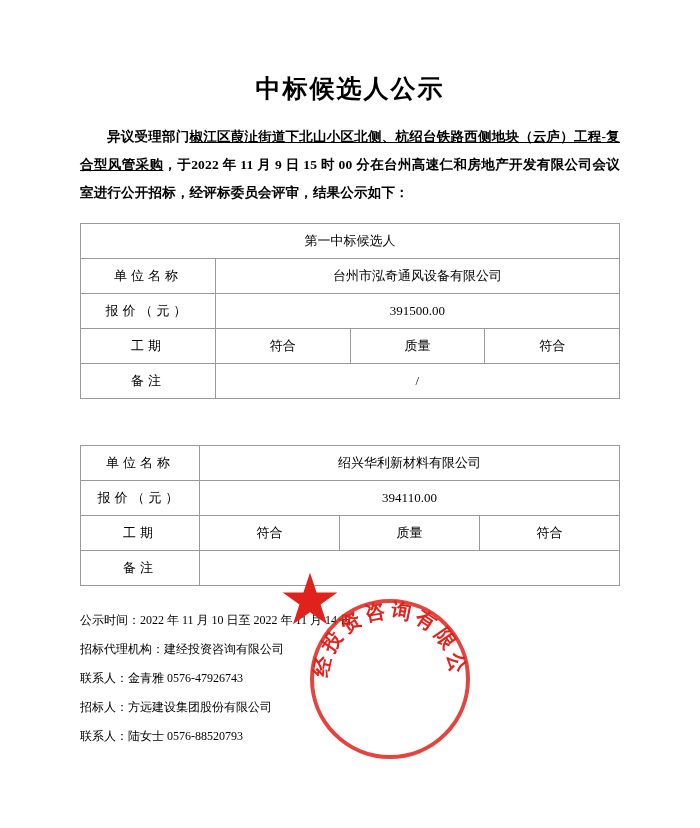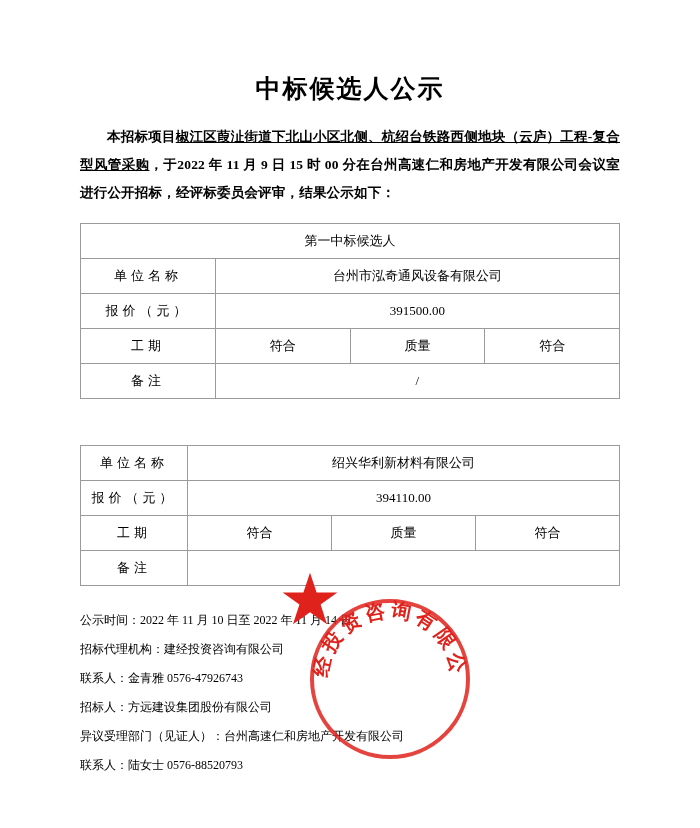--- a/index.html
+++ b/index.html
@@ -54,21 +54,21 @@
     border-collapse: collapse;
     width: 100%;
     margin-top: 16px;
     table-layout: fixed;
   }
   table.cand td {
     border: 1px solid #9a9a9a;
     height: 30px;
     font-size: 13px;
     text-align: center;
-    padding: 2px 4px;
+    padding: 2px 10px;
     line-height: 26px;
   }
   td.head-cell {
     height: 32px;
     font-size: 13px;
   }
   td.label {
     width: 98px;
     letter-spacing: 4px;
   }
@@ -118,21 +118,21 @@
   }
 </style>
 </head>
 <body>
 
 <div class="page">
 
   <div class="doc-title">中标候选人公示</div>
 
   <p class="para">
-    <span class="indent"></span><span class="b">本招标项目</span><span class="u">椒江区葭沚街道下北山小区北侧、杭绍台铁路西侧地块（云庐）工程-复合型风管采购</span><span class="b">，于</span><span class="b">2022 年 11 月 9 日 15 时 00 分</span><span class="b">在台州高速仁和房地产开发有限公司会议室进行公开招标，经评标委员会评审，结果公示如下：</span>
+    <span class="indent"></span><span class="b">异议受理部门</span><span class="u">椒江区葭沚街道下北山小区北侧、杭绍台铁路西侧地块（云庐）工程-复合型风管采购</span><span class="b">，于</span><span class="b">2022 年 11 月 9 日 15 时 00 分</span><span class="b">在台州高速仁和房地产开发有限公司会议室进行公开招标，经评标委员会评审，结果公示如下：</span>
   </p>
 
   <table class="cand">
     <tbody>
       <tr>
         <td class="head-cell" colspan="4">第一中标候选人</td>
       </tr>
       <tr>
         <td class="label">单位名称</td>
         <td colspan="3">台州市泓奇通风设备有限公司</td>
@@ -177,21 +177,20 @@
         <td colspan="3"></td>
       </tr>
     </tbody>
   </table>
 
   <div class="info-block">
     <div class="info-line">公示时间：2022 年 11 月 10 日至 2022 年 11 月 14 日</div>
     <div class="info-line">招标代理机构：建经投资咨询有限公司</div>
     <div class="info-line">联系人：金青雅  0576-47926743</div>
     <div class="info-line">招标人：方远建设集团股份有限公司</div>
-    <div class="info-line">异议受理部门（见证人）：台州高速仁和房地产开发有限公司</div>
     <div class="info-line">联系人：陆女士  0576-88520793</div>
   </div>
 
   <div class="seal">
     <div class="seal-ring"></div>
     <svg width="160" height="160" viewBox="0 0 160 160">
       <defs>
         <path id="sealArc" d="M 18,80 A 62,62 0 1 1 142,80"></path>
       </defs>
       <text font-size="20" font-family="'Liberation Serif', serif" fill="#e0221c" font-weight="bold" letter-spacing="4">

